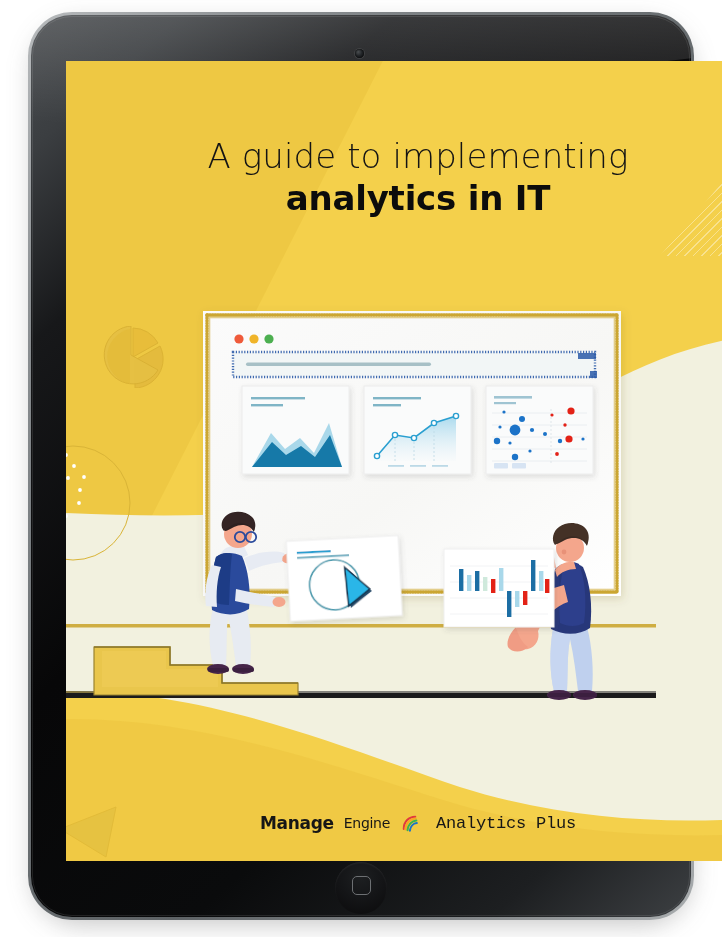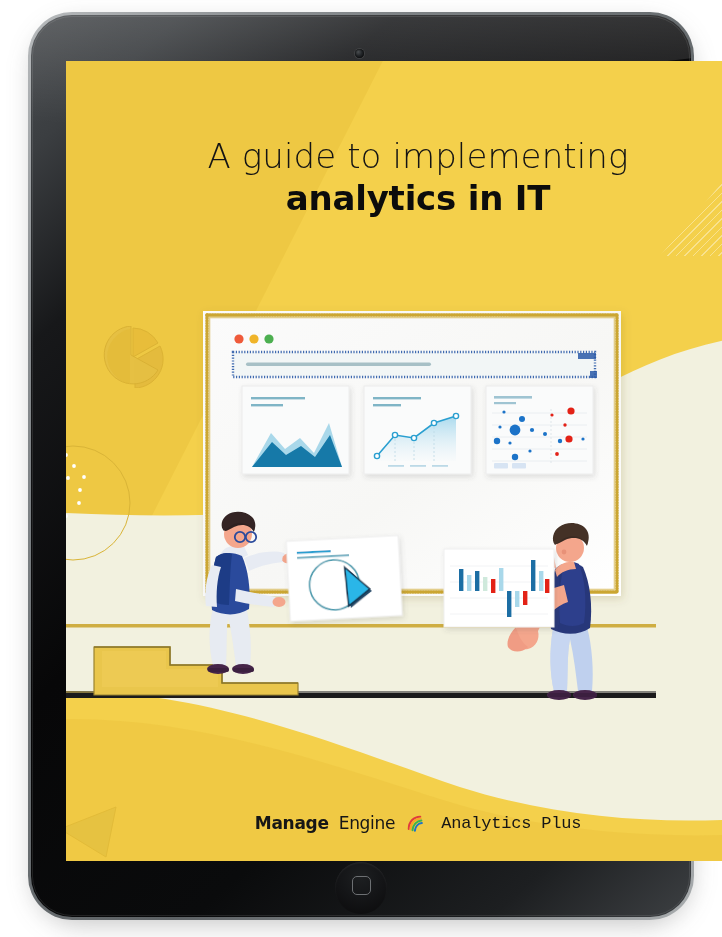--- a/index.html
+++ b/index.html
@@ -185,21 +185,21 @@
   .logo-manage {
     font-family: "DejaVu Sans", sans-serif;
     font-weight: 700;
     font-size: 17px;
     color: #161616;
     letter-spacing: -0.3px;
   }
   .logo-engine {
     font-family: "DejaVu Sans", sans-serif;
     font-weight: 400;
-    font-size: 17px;
+    font-size: 14px;
     color: #161616;
     letter-spacing: -0.3px;
   }
   .logo-swoosh { width: 19px; height: 19px; margin: 0 2px 0 1px; }
   .logo-product {
     font-family: Liberation Mono, monospace;
     font-weight: 400;
     font-size: 17px;
     color: #161616;
     letter-spacing: -0.2px;

